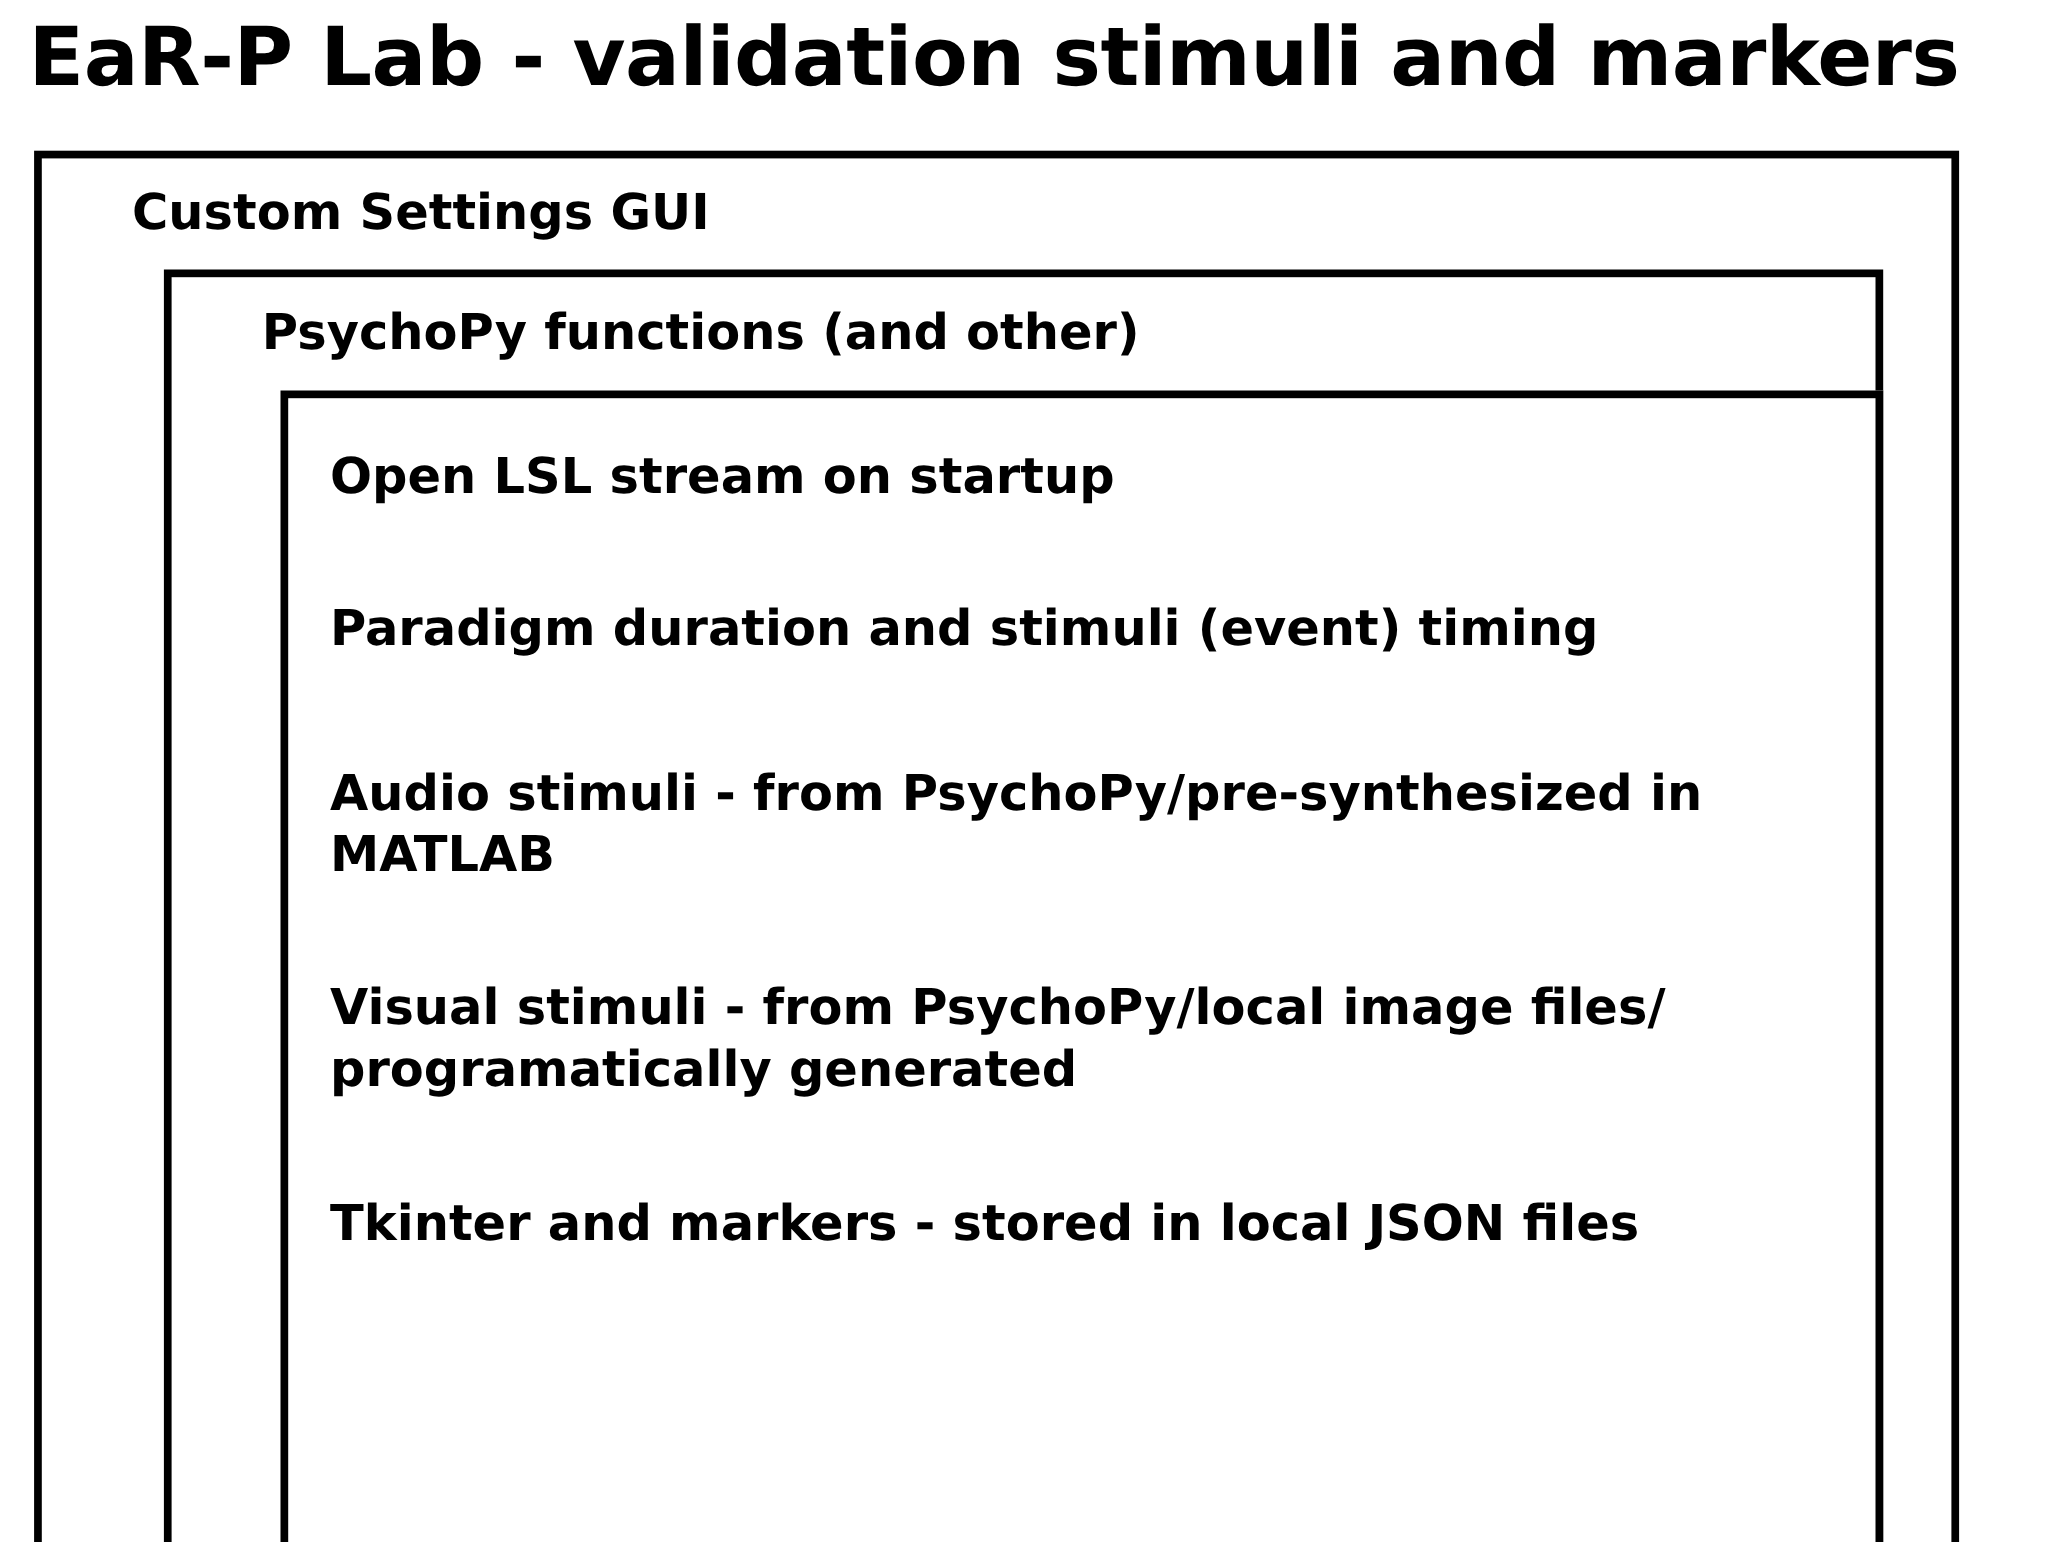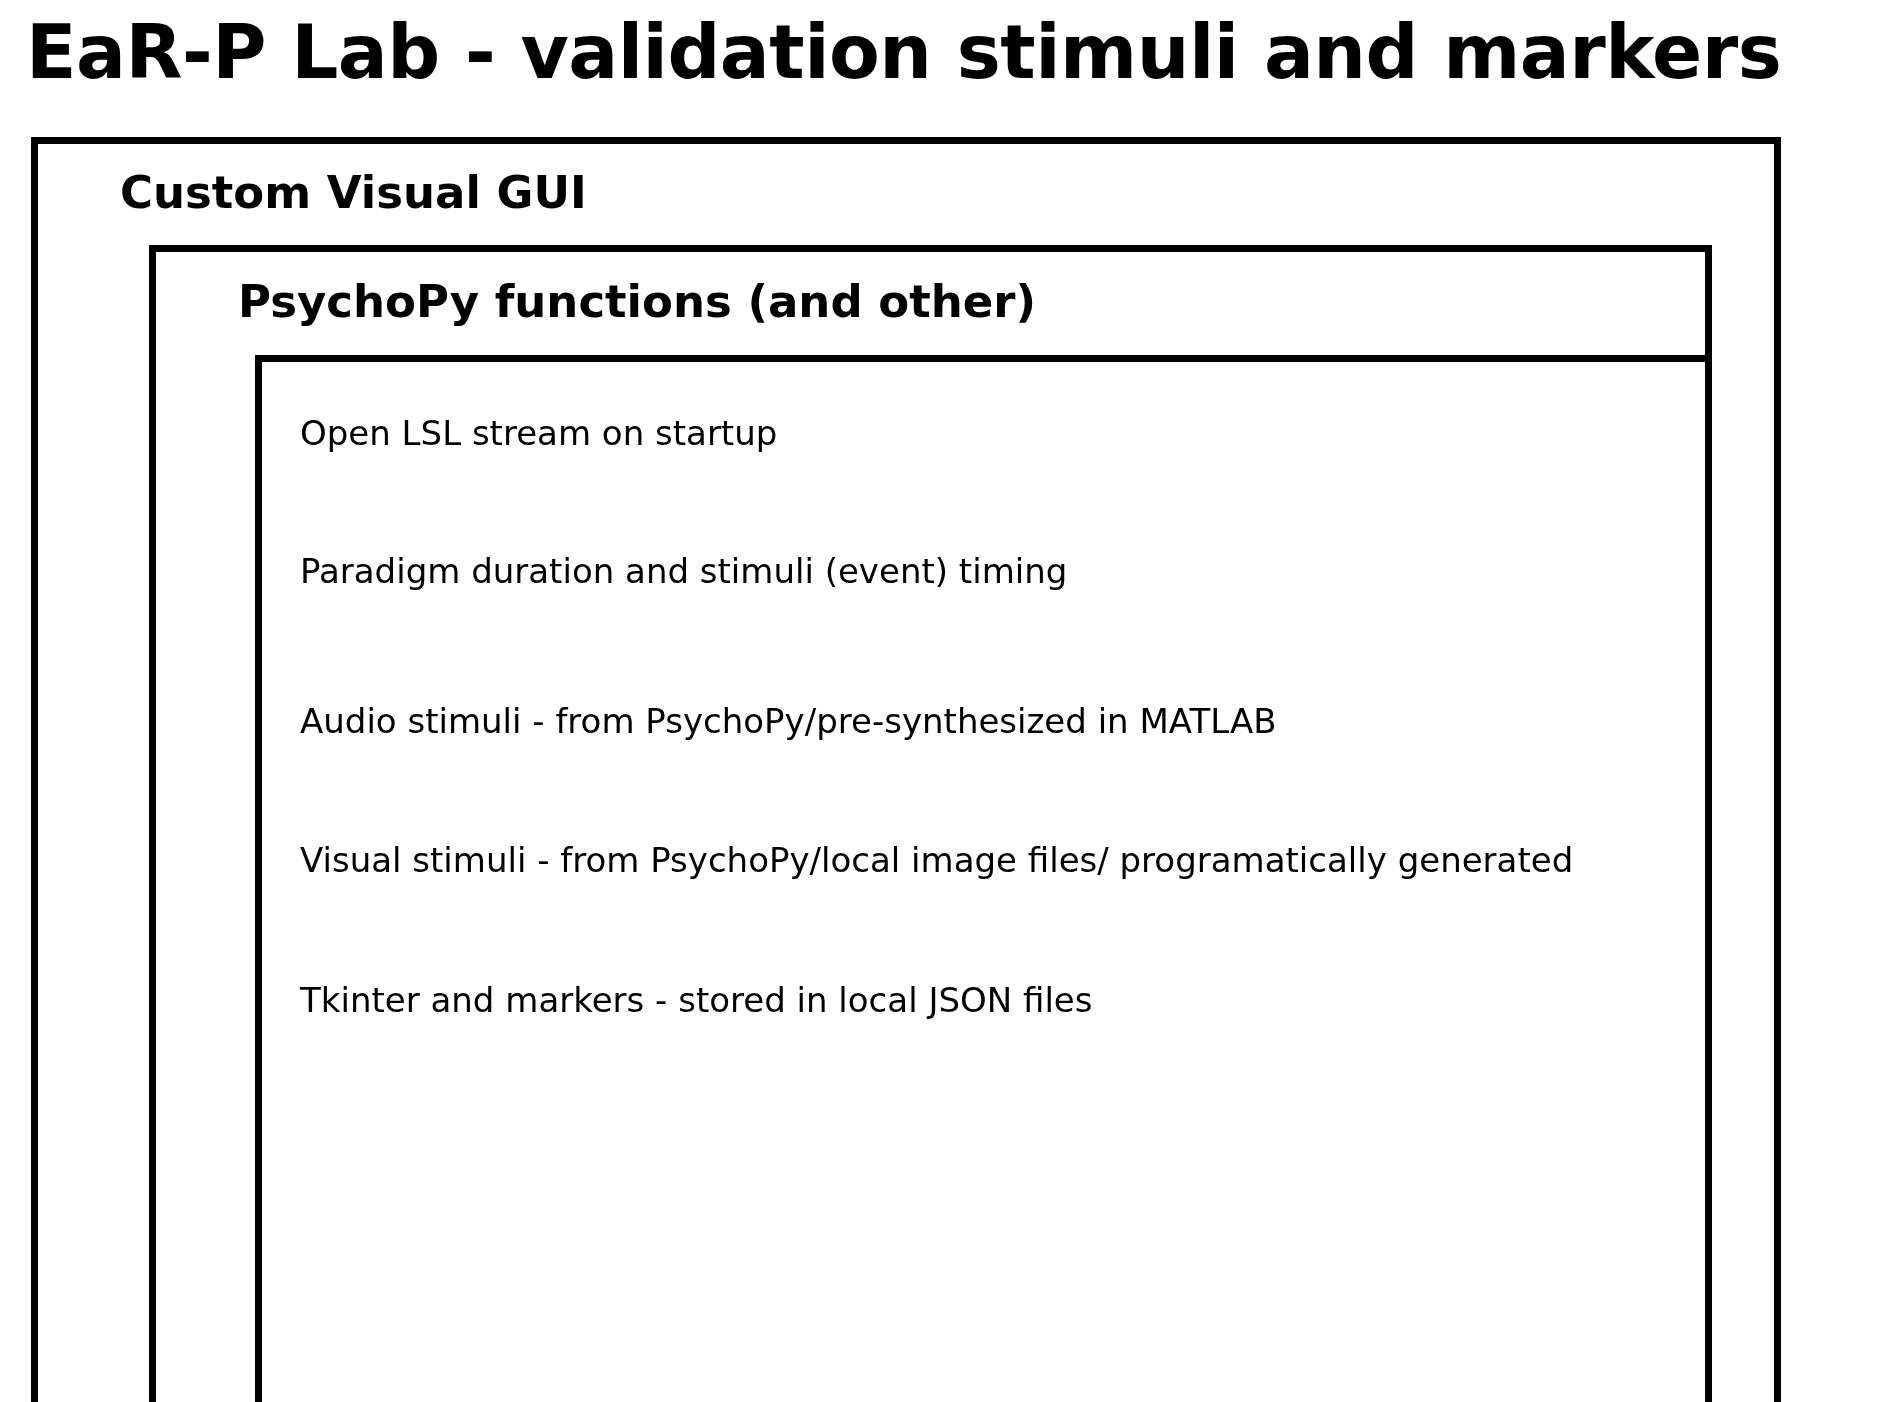--- a/index.html
+++ b/index.html
@@ -88,44 +88,44 @@
 
   
   .feature-list {
     position: absolute;
     left: 38px;
     top: 18px;
     width: 1380px;
   }
 
   .feature-item {
-    font-size: 34px;
+    font-size: 45px;
     line-height: 56px;
-    font-weight: 400;
+    font-weight: 700;
     font-family: "DejaVu Sans", sans-serif;
     color: #000000;
     margin: 0;
   }
 
   .feature-item.i0 { margin-top: 25px; }
   .feature-item.i1 { margin-top: 82px; }
   .feature-item.i2 { margin-top: 94px; }
   .feature-item.i3 { margin-top: 83px; }
   .feature-item.i4 { margin-top: 84px; }
 </style>
 </head>
 <body>
 
 <div id="root">
 
   <div class="diagram-title">EaR-P Lab - validation stimuli and markers</div>
 
   <div class="box box-outer">
 
-    <div class="box-label label-outer">Custom Visual GUI</div>
+    <div class="box-label label-outer">Custom Settings GUI</div>
 
     <div class="box box-middle">
 
       <div class="box-label label-middle">PsychoPy functions (and other)</div>
 
       <div class="box box-inner">
 
         <div class="feature-list">
           <p class="feature-item i0">Open LSL stream on startup</p>
           <p class="feature-item i1">Paradigm duration and stimuli (event) timing</p>

